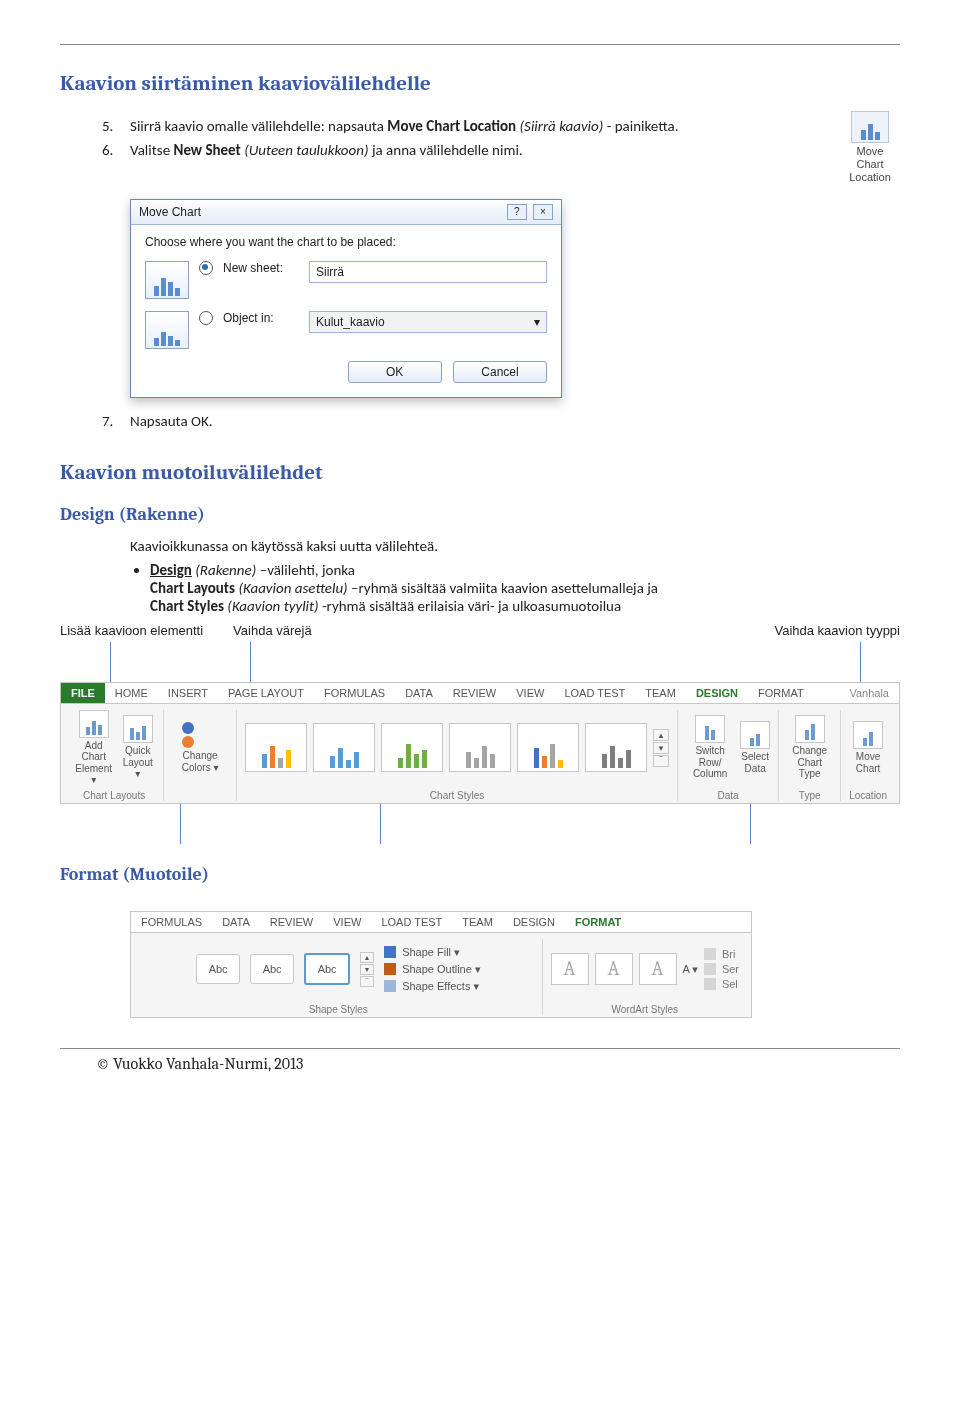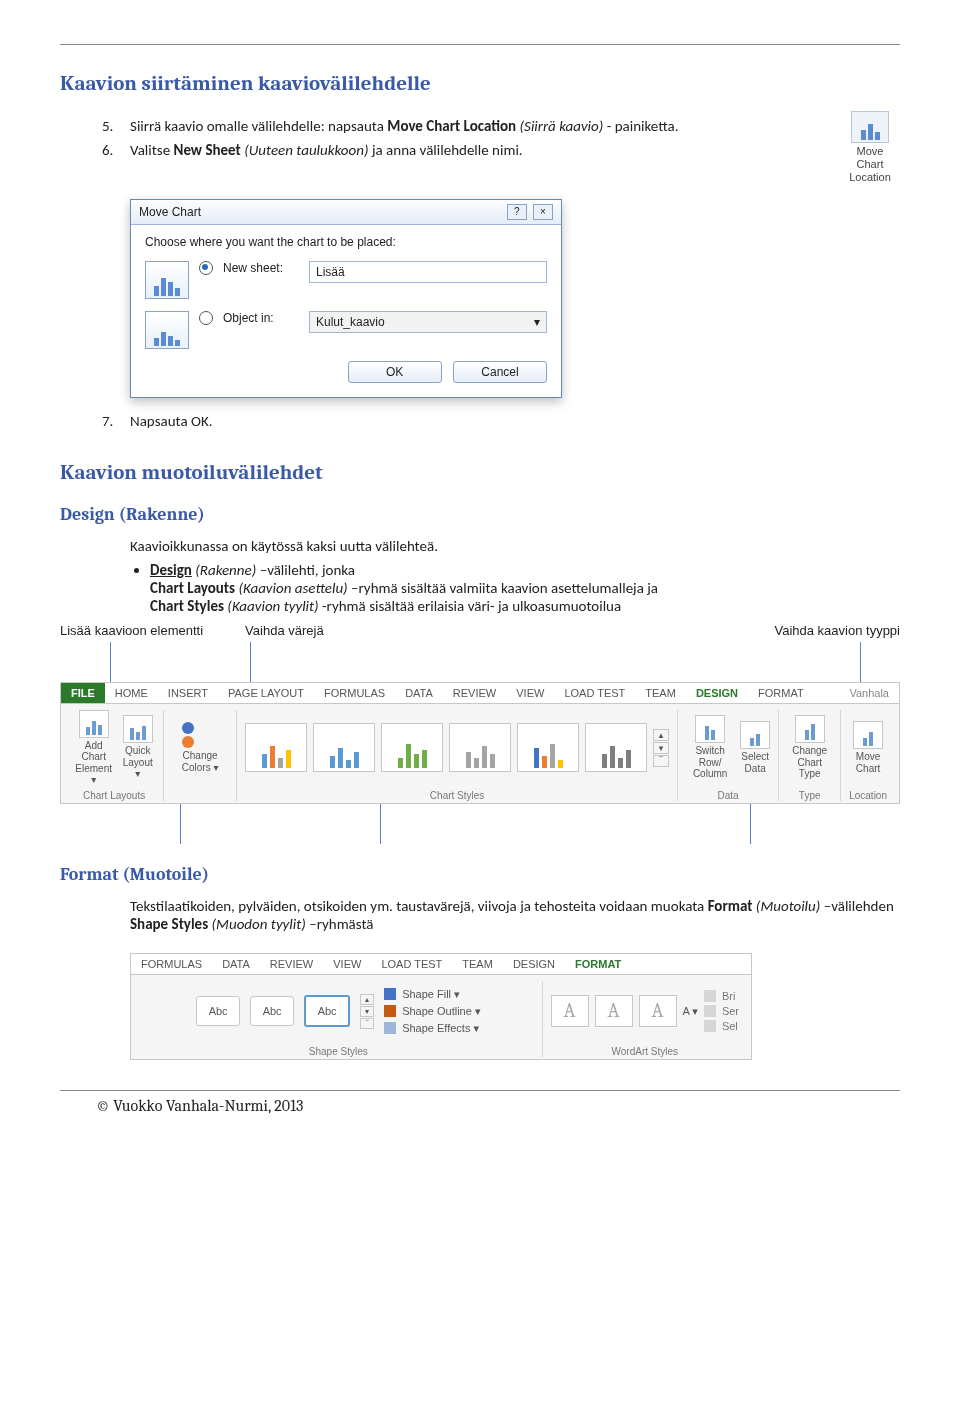--- a/index.html
+++ b/index.html
@@ -174,21 +174,21 @@
     width:36px;height:28px;margin:0 auto 2px;border:1px solid #b8c6da;background:#eef3fa;
     display:flex;align-items:flex-end;justify-content:center;gap:2px;padding-bottom:2px;
   }
   .move-chart-button .ic .bar {width:5px;background:#5c8bd6;}
   
   .annot-row {
     display:flex;
     font-family:Arial, sans-serif;
     font-size:13px;
     margin: 8px 0 4px 0;
-    gap:42px;
+    gap:30px;
   }
   .annot-row .spacer {flex:1;}
   
   .ribbon {
     border:1px solid #c7c7c7;
     background:#f5f5f5;
     font-family:"Segoe UI",sans-serif;
     font-size:11px;
     color:#555;
   }
@@ -319,21 +319,21 @@
         <div style="margin-bottom:8px;">Choose where you want the chart to be placed:</div>
         <div class="opt-row">
           <div class="chart-icon">
             <span class="bar" style="height:10px"></span>
               <span class="bar" style="height:18px"></span>
               <span class="bar" style="height:14px"></span>
               <span class="bar" style="height:8px"></span>
           </div>
           <span class="radio checked"></span>
           <span style="width:76px">New sheet:</span>
-          <span class="field">Lisää</span>
+          <span class="field">Siirrä</span>
         </div>
         <div class="opt-row">
           <div class="chart-icon">
             <span class="bar" style="height:8px"></span>
               <span class="bar" style="height:14px"></span>
               <span class="bar" style="height:10px"></span>
               <span class="bar" style="height:6px"></span>
           </div>
           <span class="radio"></span>
           <span style="width:76px">Object in:</span>
@@ -530,29 +530,20 @@
     </div>
   </div>
 
   <div class="vline-container">
     <div class="vline" style="left:120px"></div>
     <div class="vline" style="left:320px"></div>
     <div class="vline" style="left:690px"></div>
   </div>
 
   <h3 class="subsection">Format (Muotoile)</h3>
-  <div class="body-text">
-    <span>Tekstilaatikoiden, pylväiden, otsikoiden ym. taustavärejä, viivoja ja tehosteita voidaan muokata </span>
-    <b>Format</b>
-    <i> (Muotoilu)</i>
-    <span> –välilehden </span>
-    <b>Shape Styles</b>
-    <i> (Muodon tyylit)</i>
-    <span> –ryhmästä</span>
-  </div>
 
   <div style="height:14px"></div>
 
   <div class="ribbon format" style="margin-left:70px;width:620px">
     <div class="tabs">
       <span>FORMULAS</span>
       <span>DATA</span>
       <span>REVIEW</span>
       <span>VIEW</span>
       <span>LOAD TEST</span>

